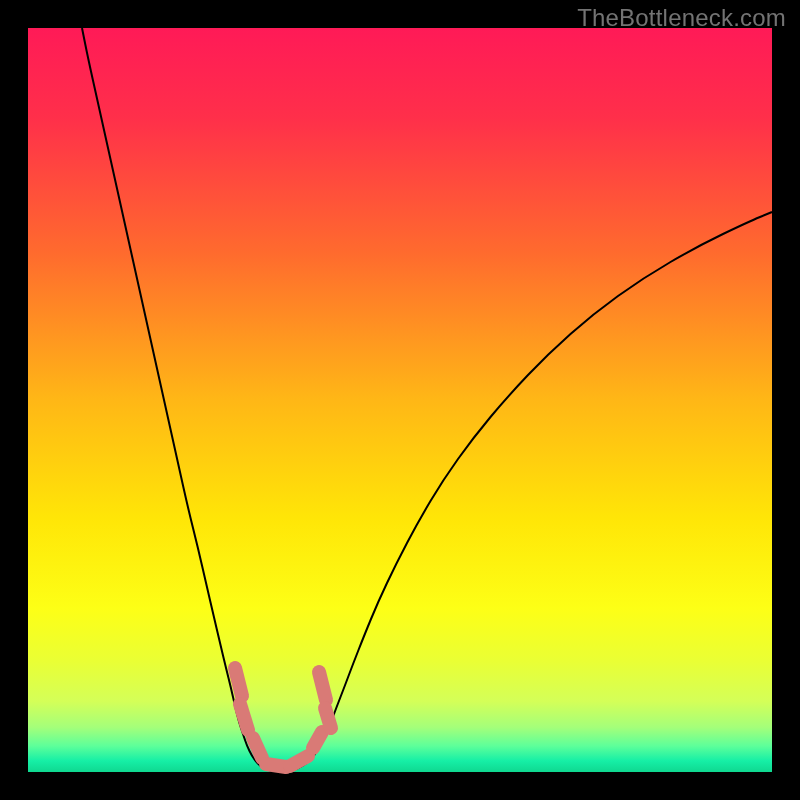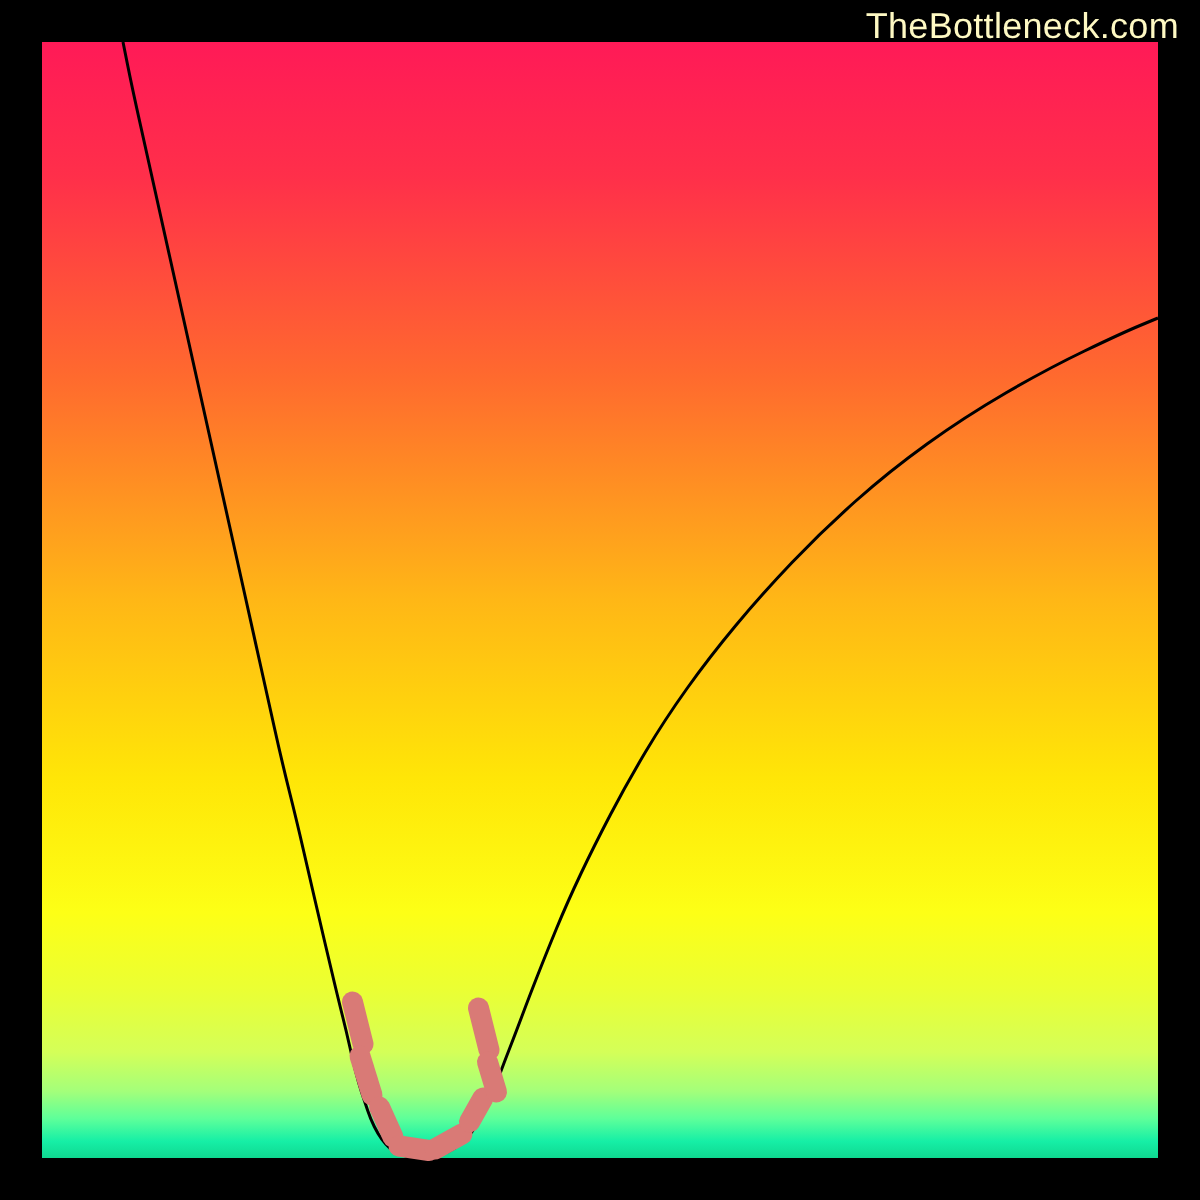--- a/index.html
+++ b/index.html
@@ -25,21 +25,21 @@
     width: 744px;
     height: 744px;
   }
   .watermark {
     position: absolute;
     top: 4px;
     right: 14px;
     font-family: Arial, Helvetica, sans-serif;
     font-size: 24px;
     font-weight: 500;
-    color: #fef9c3;
+    color: #737373;
     letter-spacing: 0.2px;
   }
   svg.curve {
     position: absolute;
     left: 0;
     top: 0;
     width: 744px;
     height: 744px;
     overflow: visible;
   }

